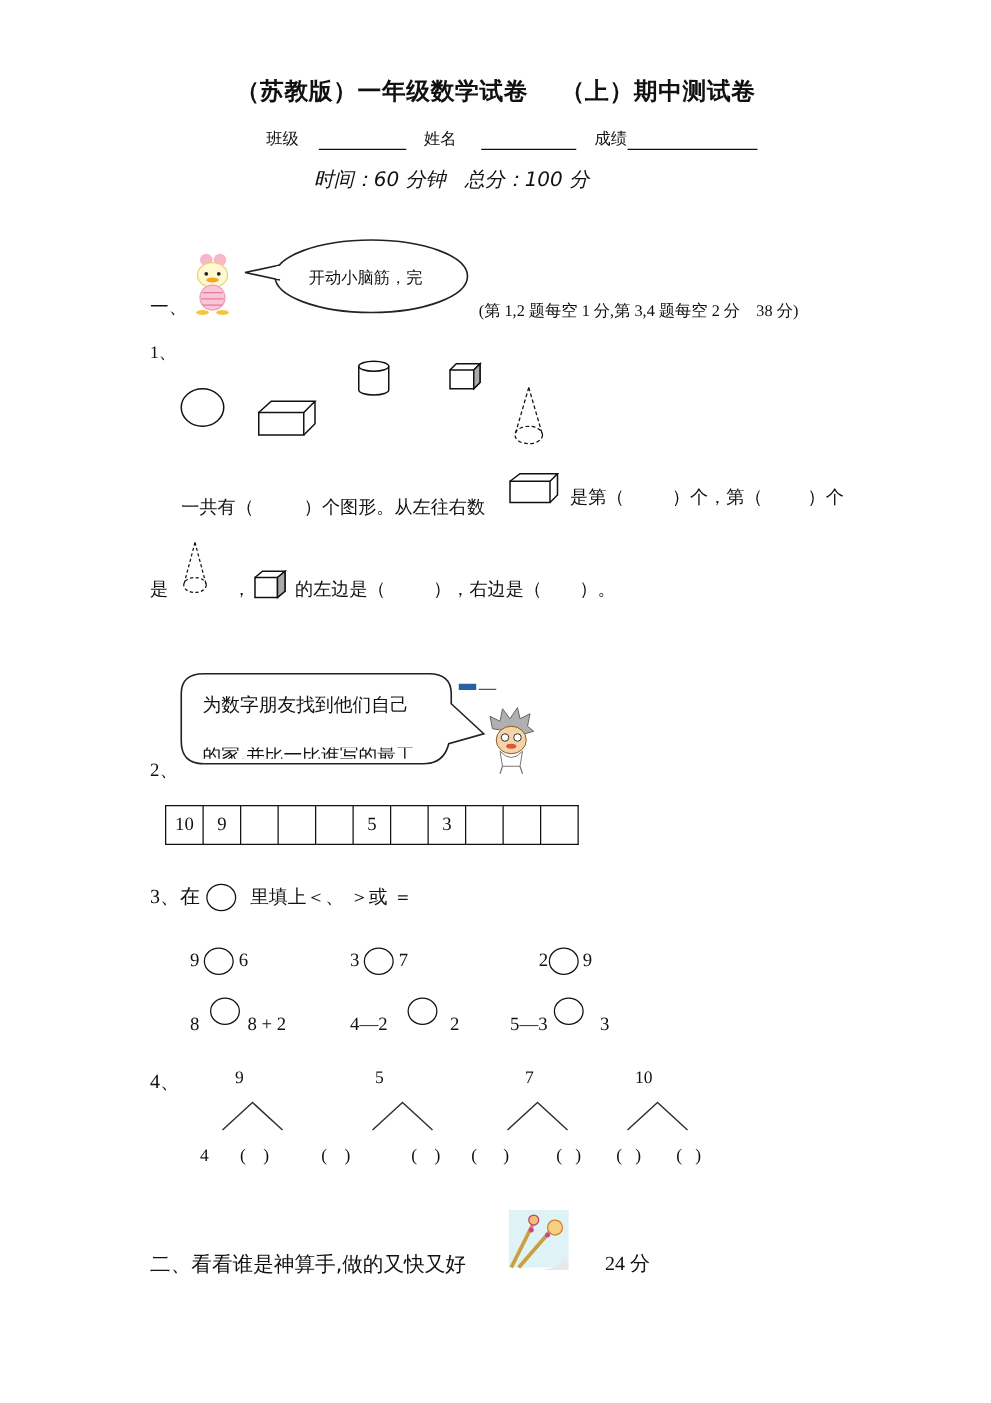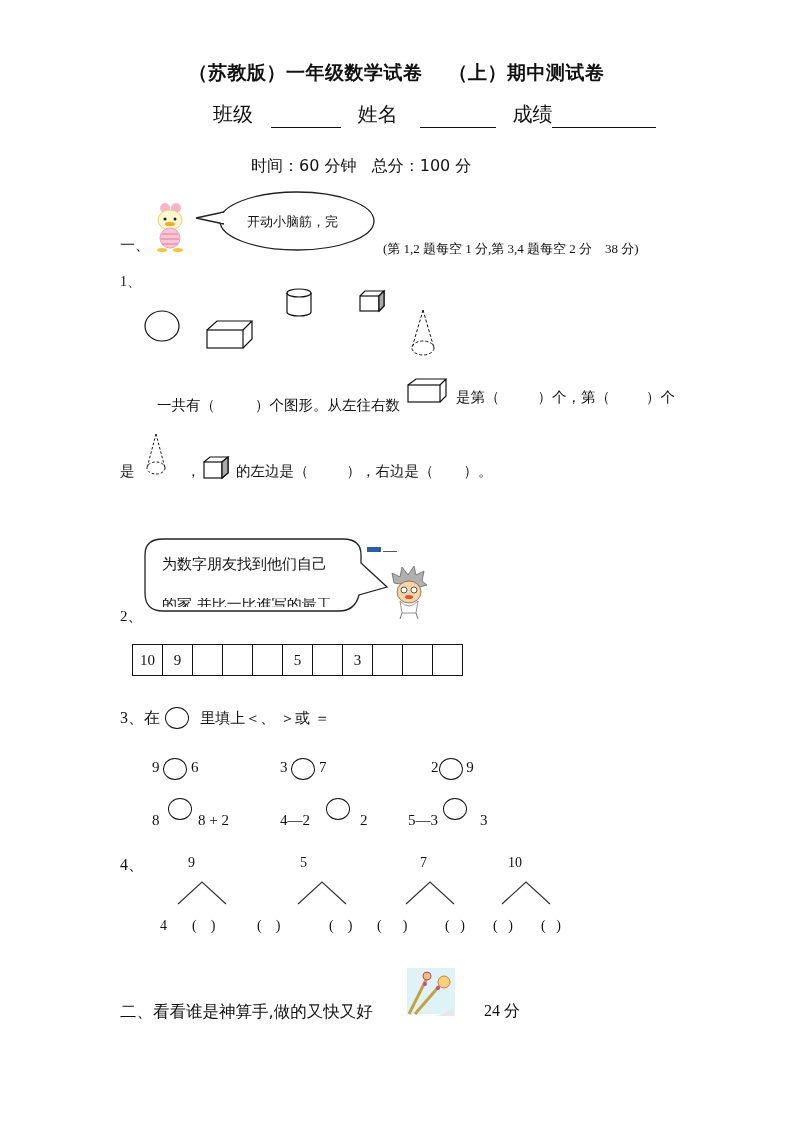--- a/index.html
+++ b/index.html
@@ -2,23 +2,23 @@
 <html><head>
 <meta charset="utf-8">
 <style>
   html, body { margin:0; padding:0; background:#ffffff; }
   body { width:793px; height:1122px; position:relative; overflow:hidden;
          font-family:"DejaVu Sans", "Liberation Sans", sans-serif; color:#111; }
   .abs { position:absolute; }
   .serif { font-family:"Liberation Serif", "DejaVu Serif", serif; }
   .title { left:0; width:793px; top:60px; text-align:center; font-size:19px; font-weight:bold; letter-spacing:0.5px; }
   .title span.gap { display:inline-block; width:26px; }
-  .info-row { top:101px; left:213px; font-size:20px; white-space:nowrap;text-align:center; }
+  .info-row { top:101px; left:213px; font-size:13px; white-space:nowrap;text-align:center; }
   .blank-line { display:inline-block; border-bottom:1px solid #111; height:18px; vertical-align:bottom; }
-  .time-row { top:156px; left:251px; font-size:16px; white-space:nowrap; }
+  .time-row { top:134px; left:251px; font-size:16px; white-space:nowrap;font-style:italic; }
   .sec-label { font-size:15px; }
   .small { font-size:13px; }
   .q-text { font-size:14.5px; white-space:nowrap; }
   table.numtab { border-collapse:collapse; }
   table.numtab td { border:1.2px solid #111; width:29px; height:30px; padding:0; text-align:center;
                     font-family:"Liberation Serif", serif; font-size:15px; }
   .cmp { font-family:"Liberation Serif", serif; font-size:15px; white-space:nowrap; }
   .circ { display:inline-block; width:22px; height:20px; border:1.3px solid #111; border-radius:50%; vertical-align:middle; }
   .paren { font-family:"Liberation Serif", serif; font-size:14px; white-space:nowrap; }
 </style>
@@ -82,21 +82,21 @@
     <rect x="220" y="16" width="19" height="15"></rect>
       <path d="M220 16 L225 11 L244 11 L239 16 M244 11 L244 26 L239 31"></path>
     <path d="M239 16 L244 11 L244 26 L239 31 Z" fill="#aaa"></path>
   </g>
   <g fill="none" stroke="#111" stroke-width="1" stroke-dasharray="3,2">
     <path d="M283 30 L272 68 M283 30 L294 68"></path>
       <ellipse cx="283" cy="68" rx="11" ry="7"></ellipse>
   </g>
 </svg>
 
-<div class="abs q-text" style="left:157px;top:396px;">
+<div class="abs q-text" style="left:145px;top:396px;">
   <span>一共有（</span><span style="display:inline-block;width:40px;"></span><span>）个图形。从左往右数</span>
 </div>
 <svg class="abs" style="left:406px;top:377px;" width="42" height="28">
   <g fill="none" stroke="#111" stroke-width="1.2">
       <rect x="2" y="8" width="32" height="17"></rect>
       <path d="M2 8 L10 2 L40 2 L34 8 M40 2 L40 19 L34 25"></path>
     </g>
 </svg>
 <div class="abs q-text" style="left:456px;top:388px;">
   <span>是第（</span><span style="display:inline-block;width:38px;"></span><span>）个，第（</span><span style="display:inline-block;width:36px;"></span><span>）个</span>

